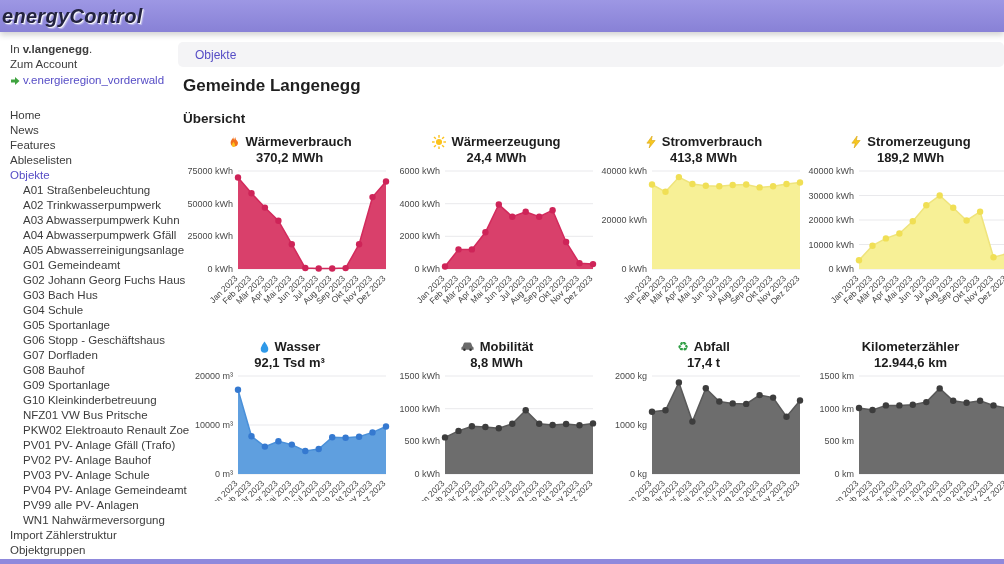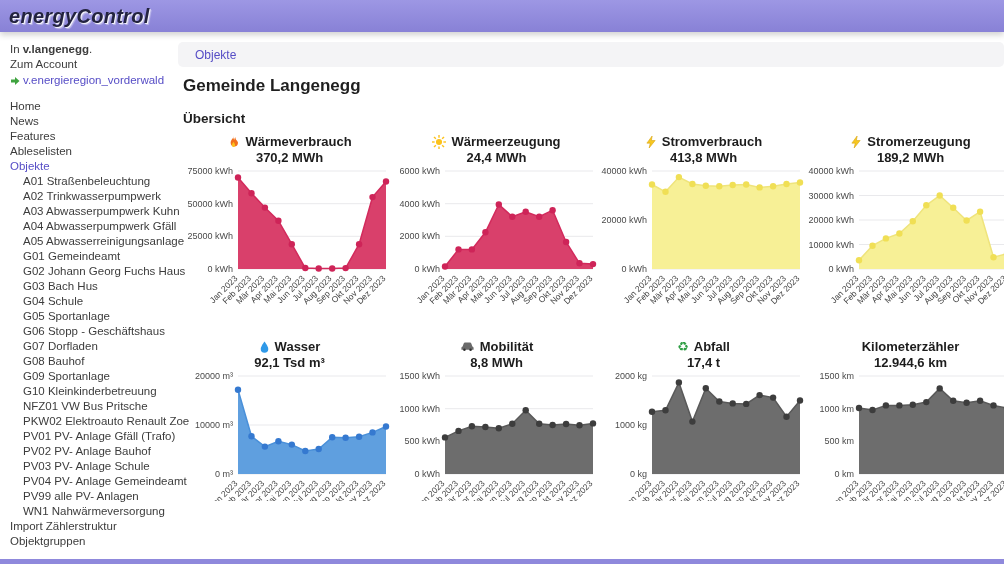--- a/index.html
+++ b/index.html
@@ -1,27 +1,27 @@
 <!DOCTYPE html>
 <html><head>
 <meta charset="utf-8">
 <style>
   *{box-sizing:border-box;margin:0;padding:0}
   html,body{width:1004px;height:564px;overflow:hidden}
   body{font-family:"Liberation Sans","DejaVu Sans",sans-serif;background:#fff}
   a{text-decoration:none}
-  .app-header{height:32px;background:linear-gradient(180deg,#9d97e4,#8881d6);display:flex;align-items:center;padding-left:9px;box-shadow:0 3px 6px rgba(0,0,0,.18);position:relative;z-index:2}
+  .app-header{height:32px;background:linear-gradient(180deg,#9d97e4,#8881d6);display:flex;align-items:center;padding-left:2px;box-shadow:0 3px 6px rgba(0,0,0,.18);position:relative;z-index:2}
   .logo{font-size:20px;font-weight:bold;font-style:italic;color:#23233f;text-shadow:1px 1px 0 rgba(255,255,255,.85),2px 2px 1px rgba(255,255,255,.4);letter-spacing:.3px}
   .layout{display:flex;height:469px}
   .sidebar{width:175px;flex:none;padding:10px 0 0 10px;font-size:11.5px;line-height:15px;color:#3c3c3c}
   .ctx{white-space:nowrap}
   .plain-link{color:#3c3c3c;cursor:pointer}
   .link-purple{color:#564dc6;cursor:pointer}
   .region-row{display:flex;gap:3px;margin-top:1px;white-space:nowrap}
-  .nav{margin-top:11px}
+  .nav{margin-top:20px}
   .nav-item{cursor:pointer;white-space:nowrap}
   .nav-item.active{color:#564dc6}
   .sub-item{padding-left:13px;cursor:pointer;white-space:nowrap}
   .footer-item{cursor:pointer;white-space:nowrap}
   .main{flex:1;padding-top:10px;overflow:hidden}
   .breadcrumb{background:#f4f4f6;border-radius:5px;height:25px;display:flex;align-items:center;padding-left:17px;font-size:12px;margin-left:3px}
   .page-title{font-size:17px;color:#1f1f1f;margin:9px 0 0 8px;font-weight:bold}
   .section-title{font-size:13.5px;color:#1f1f1f;margin:15px 0 2px 8px;font-weight:bold}
   #charts-grid{display:grid;grid-template-columns:repeat(4,207px);margin-left:11px}
   .chart-card{width:207px}

